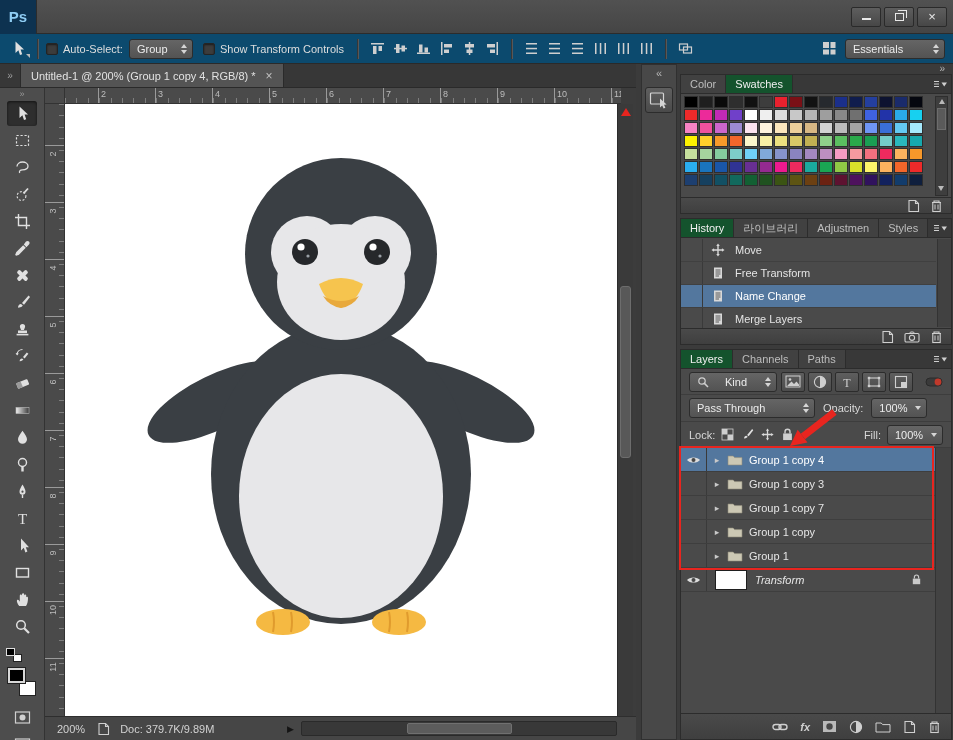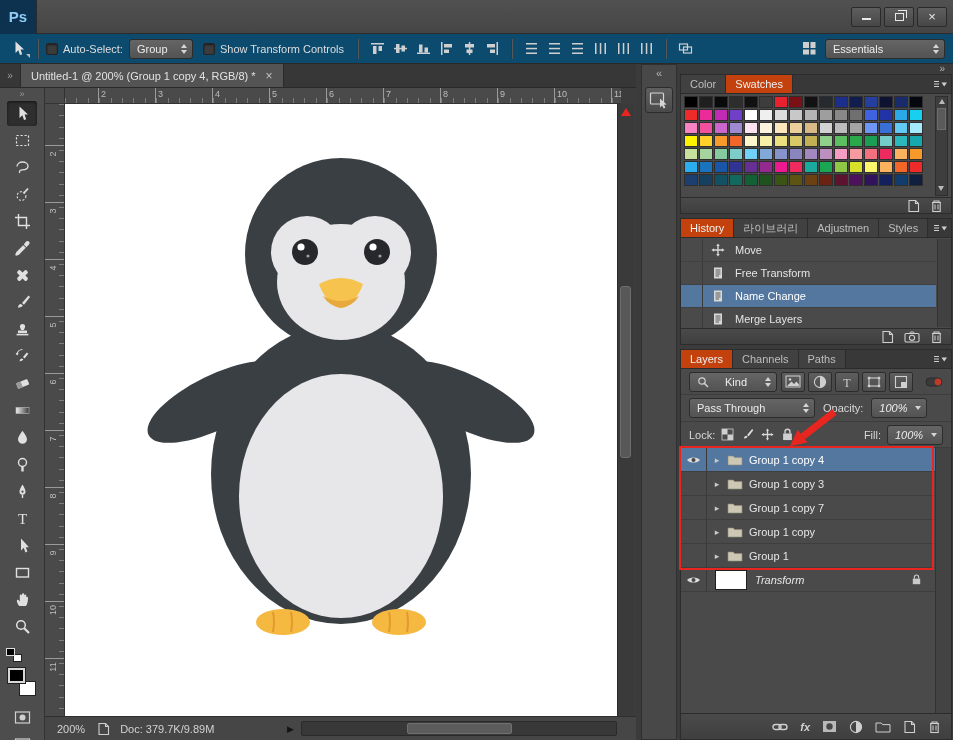--- a/index.html
+++ b/index.html
@@ -24,21 +24,21 @@
   .sep { width:2px; height:20px; border-left:1px solid #373737; border-right:1px solid #585858; margin:0 7px; }
   .checkbox { width:12px; height:12px; background:#3c3c3c; border:1px solid #242424; border-radius:2px; box-shadow:inset 0 1px 2px rgba(0,0,0,.55); margin-right:5px; flex:none; }
   .opt-label { color:#dedede; white-space:nowrap; margin-right:6px; }
   .dropdown { height:20px; background:linear-gradient(#656565,#535353); border:1px solid #2c2c2c; border-radius:3px; display:flex; align-items:center; justify-content:space-between; padding:0 5px 0 7px; color:#ececec; white-space:nowrap; }
   .dd-arrows { display:flex; flex-direction:column; align-items:center; margin-left:6px; }
   .tri-up { display:block; width:0; height:0; border-left:3px solid transparent; border-right:3px solid transparent; border-bottom:4px solid #d5d5d5; margin-bottom:2px; }
   .tri-down { display:block; width:0; height:0; border-left:3px solid transparent; border-right:3px solid transparent; border-top:4px solid #d5d5d5; }
   .icon-group { display:flex; align-items:center; }
   .opt-icon { width:21px; height:20px; display:flex; align-items:center; justify-content:center; border-radius:2px; margin:0 1px; }
   #workspace-icon { margin-left:auto; width:22px; height:20px; display:flex; align-items:center; justify-content:center; margin-right:5px; }
-  #workspace-dd { width:120px; }
+  #workspace-dd { width:100px; }
   #autoselect-dd { width:64px; margin-right:10px; }
 
   
   #tabbar { position:absolute; left:0; top:64px; width:636px; height:24px; background:#373737; border-bottom:1px solid #2a2a2a; display:flex; align-items:stretch; z-index:8; }
   #tab-left-chevron { width:20px; display:flex; align-items:center; justify-content:center; color:#9d9d9d; font-size:10px; }
   .doc-tab { background:#545454; border-left:1px solid #2a2a2a; border-right:1px solid #2a2a2a; display:flex; align-items:center; padding:0 10px; color:#e2e2e2; font-size:11px; white-space:nowrap; }
   .tab-close { margin-left:10px; color:#c0c0c0; font-size:12px; }
 
   
   #toolbar { position:absolute; left:0; top:88px; width:45px; height:652px; background:#4d4d4d; border-right:1px solid #333; z-index:7; }
@@ -83,21 +83,21 @@
   #strip-chevron { text-align:center; color:#b5b5b5; font-size:11px; height:16px; line-height:16px; }
   #strip-btn { margin:6px auto 0; width:28px; height:26px; background:linear-gradient(#5f5f5f,#4a4a4a); border:1px solid #2c2c2c; border-radius:3px; display:flex; align-items:center; justify-content:center; }
   #dock-head-chevron { position:absolute; right:8px; top:0; color:#b5b5b5; font-size:10px; height:12px; line-height:10px; }
 
   .panel { position:absolute; left:44px; width:272px; background:#4a4a4a; border:1px solid #2c2c2c; }
   #swatches-panel { top:10px; height:140px; }
   #history-panel { top:154px; height:127px; }
   #layers-panel { top:285px; height:391px; }
   .ptabs { display:flex; height:19px; background:#383838; border-bottom:1px solid #2c2c2c; }
   .ptab { padding:0 9px; line-height:19px; background:#414141; color:#bdbdbd; border-right:1px solid #2c2c2c; font-size:11px; white-space:nowrap; }
-  .ptab.active { background:#c2410c; color:#f0f0f0; }
+  .ptab.active { background:#14532d; color:#f0f0f0; }
   .panel-menu { margin-left:auto; width:22px; display:flex; align-items:center; justify-content:center; }
   .panel-bottom { position:absolute; left:0; right:0; bottom:0; height:16px; background:linear-gradient(#4a4a4a,#3f3f3f); border-top:1px solid #2c2c2c; display:flex; justify-content:flex-end; align-items:center; gap:10px; padding-right:8px; }
   #layers-bottom { height:26px; gap:12px; padding-right:10px; }
   .fx-glyph { font-style:italic; font-weight:bold; color:#cfcfcf; font-size:11px; }
 
   
   #swatch-grid { position:absolute; left:3px; top:21px; right:18px; bottom:17px; display:flex; flex-wrap:wrap; align-content:flex-start; gap:1px; }
   .swatch { width:14px; height:12px; border:1px solid #2e2e2e; }
   #swatch-scroll { position:absolute; top:21px; right:3px; width:13px; bottom:17px; background:#3e3e3e; border:1px solid #2e2e2e; }
   .ss-up,.ss-down { display:block; width:0; height:0; margin:2px auto; border-left:3.5px solid transparent; border-right:3.5px solid transparent; }
@@ -118,21 +118,21 @@
   
   .lp-row { display:flex; align-items:center; padding:0 8px; }
   #filter-row { height:26px; gap:4px; border-bottom:1px solid #3d3d3d; }
   #kind-dd { width:88px; }
   #kind-mag { display:flex; margin-right:4px; }
   .filter-btn { width:24px; height:20px; background:linear-gradient(#5e5e5e,#4c4c4c); border:1px solid #2c2c2c; border-radius:2px; display:flex; align-items:center; justify-content:center; }
   #filter-icons { display:flex; gap:3px; }
   #filter-toggle { margin-left:auto; display:flex; }
   #blend-row { height:27px; gap:8px; border-bottom:1px solid #3d3d3d; }
   #blend-dd { width:126px; }
-  .dropdown.small { width:56px;font-style:italic; }
+  .dropdown.small { width:56px; }
   .lp-label { color:#d8d8d8; white-space:nowrap; }
   #lock-row { height:26px; gap:6px; border-bottom:1px solid #3d3d3d; }
   #lock-icons { display:flex; gap:7px; align-items:center; }
   #lock-icons svg { width:13px; height:13px; }
   #fill-label { margin-left:auto; }
 
   
   #layers-list { position:absolute; left:0; top:98px; right:16px; }
   .layer-row { display:flex; align-items:center; height:24px; border-bottom:1px solid #3e3e3e; }
   .layer-row.selected { background:#53779e; }

